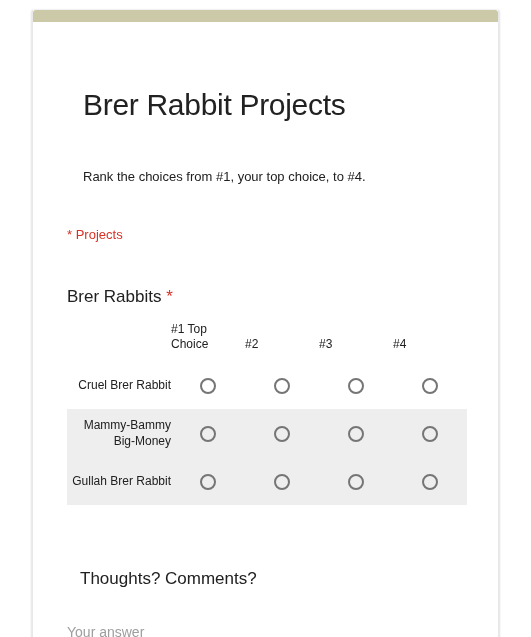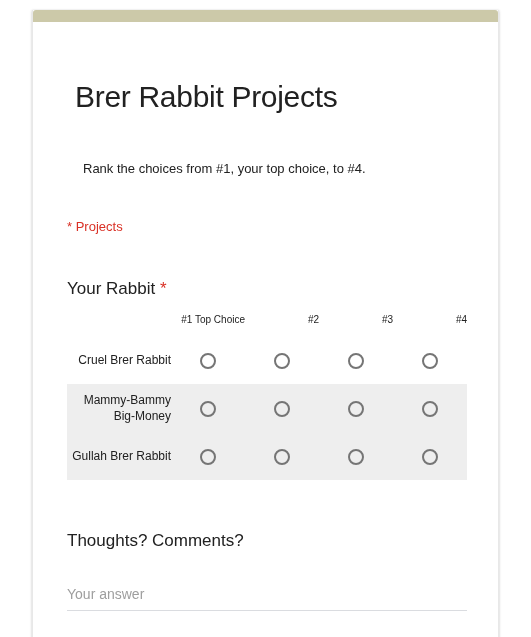--- a/index.html
+++ b/index.html
@@ -37,21 +37,21 @@
 
   .card-inner {
     padding: 0 34px;
   }
 
   #form-title {
     font-size: 30px;
     font-weight: 400;
     color: #212121;
     letter-spacing: -0.3px;
-    margin: 8px;
+    margin: 16px;
     padding-top: 50px;
     line-height: 1.15;
   }
 
   #form-description {
     font-size: 13px;
     color: #212121;
     margin: 16px;
     padding-top: 28px;
     line-height: 1.5;
@@ -84,24 +84,24 @@
   .grid-table {
     width: 400px;
     border-collapse: collapse;
     margin-top: 14px;
     table-layout: fixed;
   }
   .grid-table col.label-col { width: 104px; }
   .grid-table col.opt-col { width: 74px; }
 
   .grid-table thead th {
-    font-size: 10px;
-    font-weight: 400;
-    color: #212121;
-    text-align: right;
+    font-size: 12px;
+    font-weight: 400;
+    color: #212121;
+    text-align: left;
     vertical-align: bottom;
     padding: 0 0 9px 0;
     line-height: 1.25;
   }
   .grid-table thead th.blank-head { padding: 0; }
 
   .grid-table tbody tr.row-even { background: #ffffff; }
   .grid-table tbody tr.row-odd  { background: #eeeeee; }
 
   .grid-table tbody td {
@@ -131,21 +131,21 @@
     background: transparent;
     vertical-align: middle;
   }
 
   #comments-block { padding-top: 50px; }
 
   #comments-title {
     font-size: 17px;
     font-weight: 400;
     color: #212121;
-    margin: 0;
+    margin: 13px;
     line-height: 1.3;
   }
 
   #comments-input {
     margin-top: 34px;
     width: 400px;
     border: none;
     border-bottom: 1px solid #dadce0;
     outline: none;
     font-family: "Liberation Sans", "DejaVu Sans", sans-serif;
@@ -169,21 +169,21 @@
 
     <h1 id="form-title">Brer Rabbit Projects</h1>
 
     <p id="form-description">Rank the choices from #1, your top choice, to #4.</p>
 
     <p id="required-note">* Projects</p>
 
     <div id="question-block">
 
       <div id="question-title">
-        <span>Your Rabbit</span>
+        <span>Brer Rabbits</span>
         <span class="req-star">*</span>
       </div>
 
       <table class="grid-table">
         <colgroup>
           <col class="label-col">
           <col class="opt-col">
           <col class="opt-col">
           <col class="opt-col">
           <col class="opt-col">

